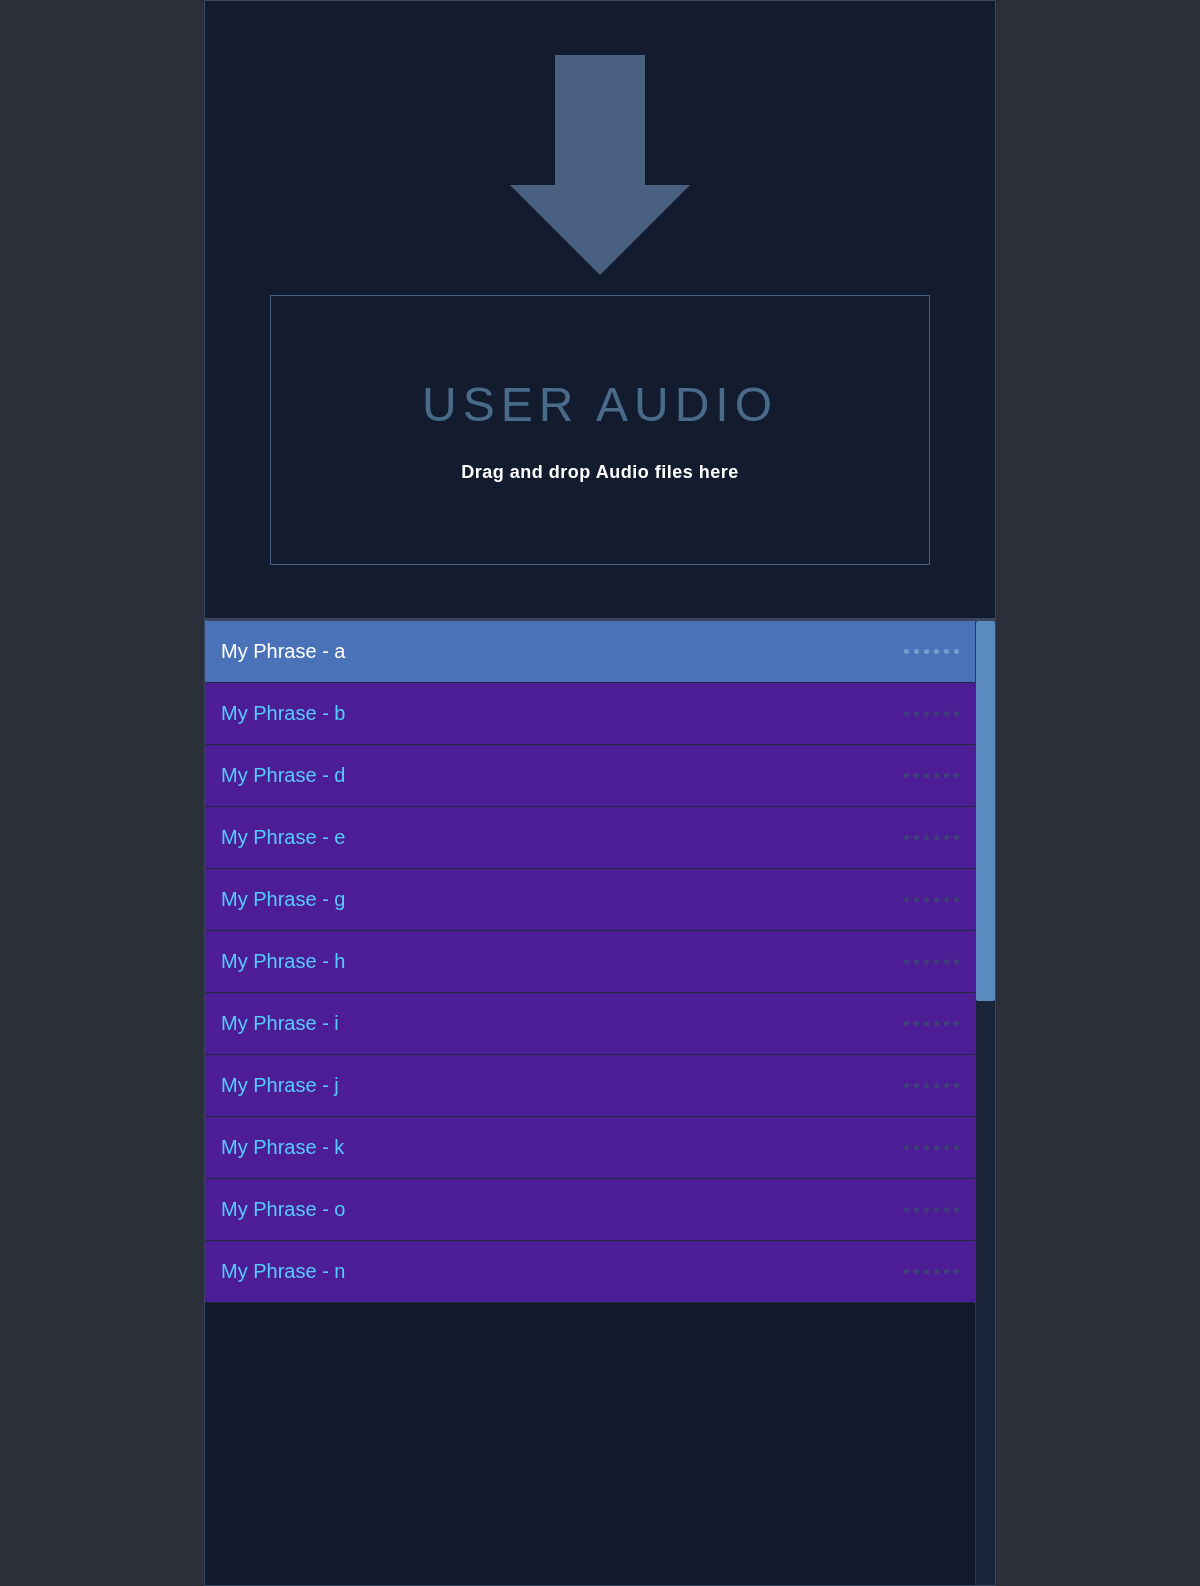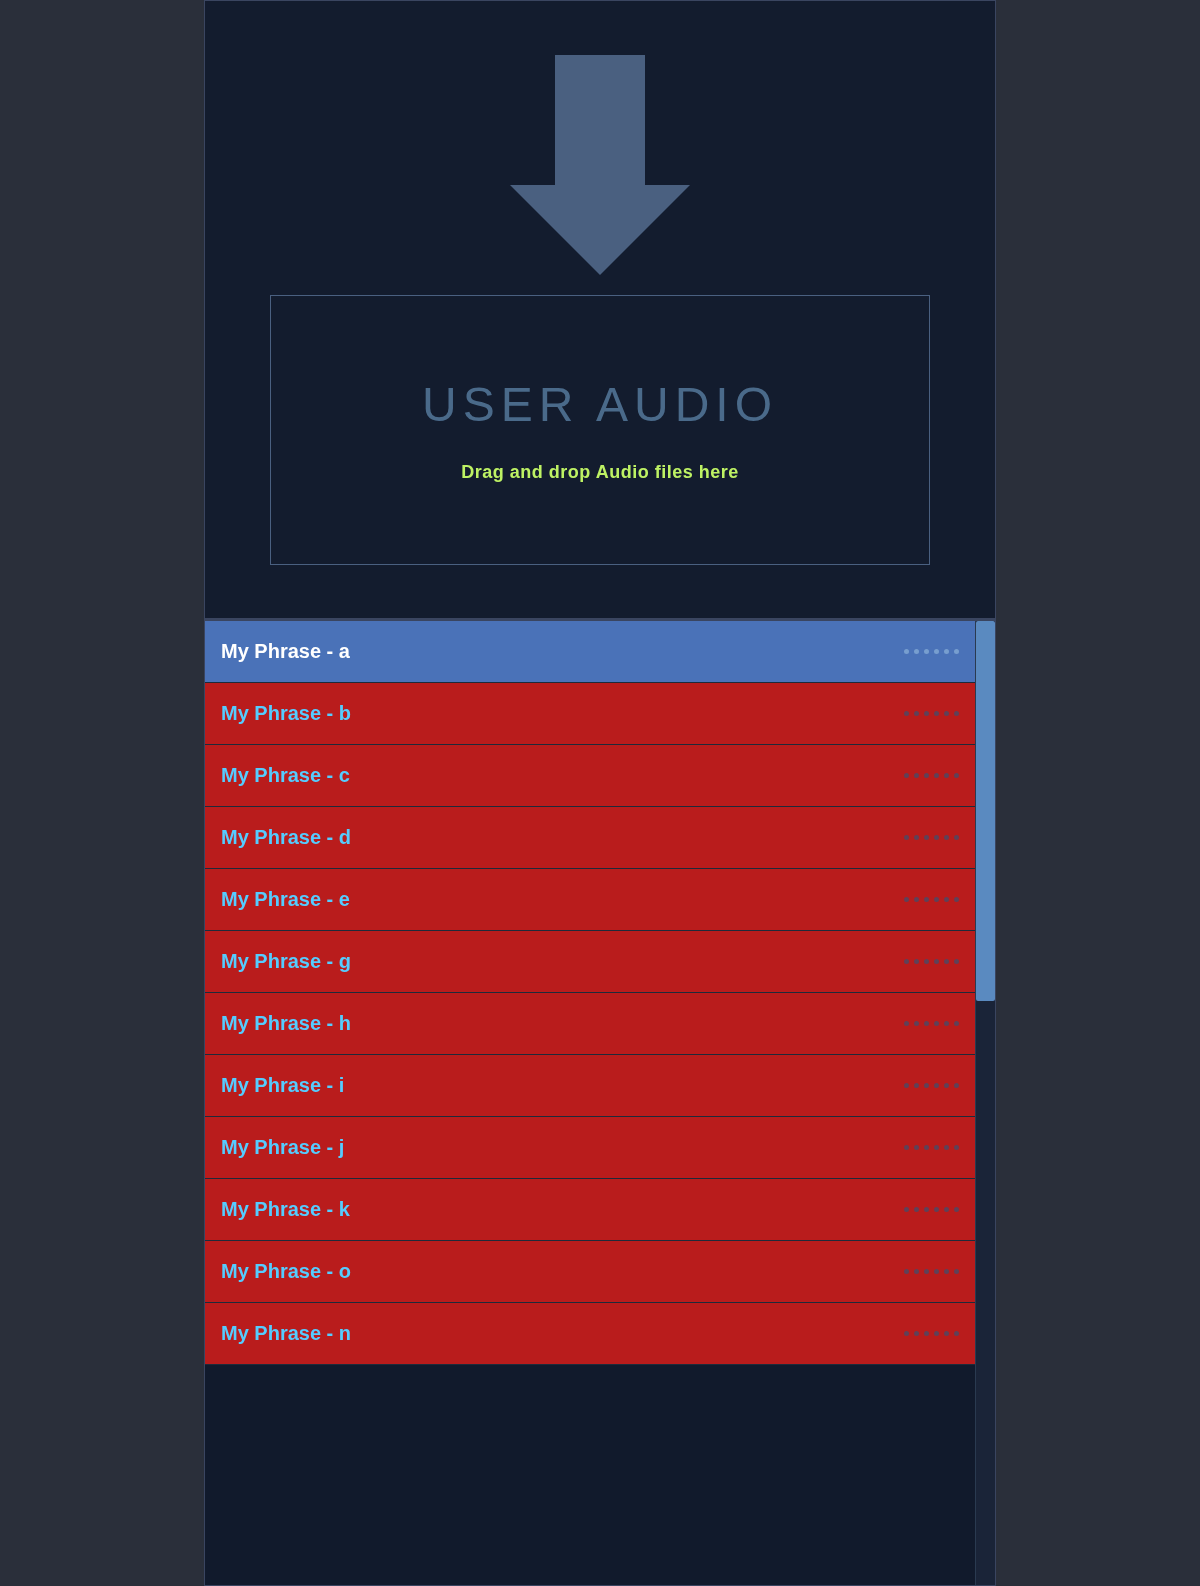--- a/index.html
+++ b/index.html
@@ -79,21 +79,21 @@
       font-weight: 300;
       color: #4a6a8a;
       letter-spacing: 6px;
       margin-bottom: 30px;
       text-transform: uppercase;
     }
 
     .drop-box-subtitle {
       font-size: 18px;
       font-weight: bold;
-      color: #bef264;
+      color: #ffffff;
       letter-spacing: 0.5px;
     }
 
     
     .list-section {
       flex: 1;
       display: flex;
       flex-direction: row;
       overflow: hidden;
       background: #111a2c;
@@ -115,26 +115,26 @@
       min-height: 62px;
       cursor: pointer;
       border-bottom: 1px solid #1e2a3a;
     }
 
     .list-item:first-child {
       background: #4a72b8;
     }
 
     .list-item:not(:first-child) {
-      background: #b91c1c;
+      background: #4c1d95;
     }
 
     .list-item-label {
       font-size: 20px;
-      font-weight: bold;
+      font-weight: normal;
       color: #55ccff;
     }
 
     .list-item:first-child .list-item-label {
       color: #ffffff;
     }
 
     .list-item-dots {
       display: flex;
       gap: 5px;
@@ -204,31 +204,20 @@
           <div class="list-item-dots">
             <div class="dot"></div>
             <div class="dot"></div>
             <div class="dot"></div>
             <div class="dot"></div>
             <div class="dot"></div>
             <div class="dot"></div>
           </div>
         </div>
         <div class="list-item">
-          <span class="list-item-label">My Phrase - c</span>
-          <div class="list-item-dots">
-            <div class="dot"></div>
-            <div class="dot"></div>
-            <div class="dot"></div>
-            <div class="dot"></div>
-            <div class="dot"></div>
-            <div class="dot"></div>
-          </div>
-        </div>
-        <div class="list-item">
           <span class="list-item-label">My Phrase - d</span>
           <div class="list-item-dots">
             <div class="dot"></div>
             <div class="dot"></div>
             <div class="dot"></div>
             <div class="dot"></div>
             <div class="dot"></div>
             <div class="dot"></div>
           </div>
         </div>

